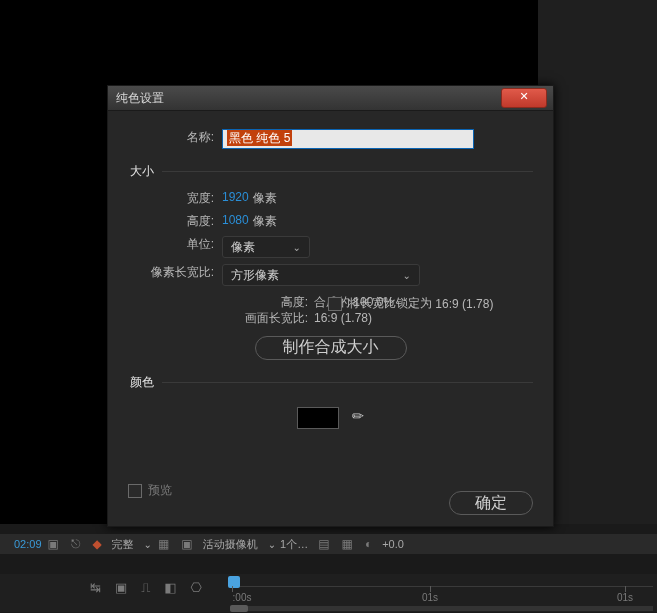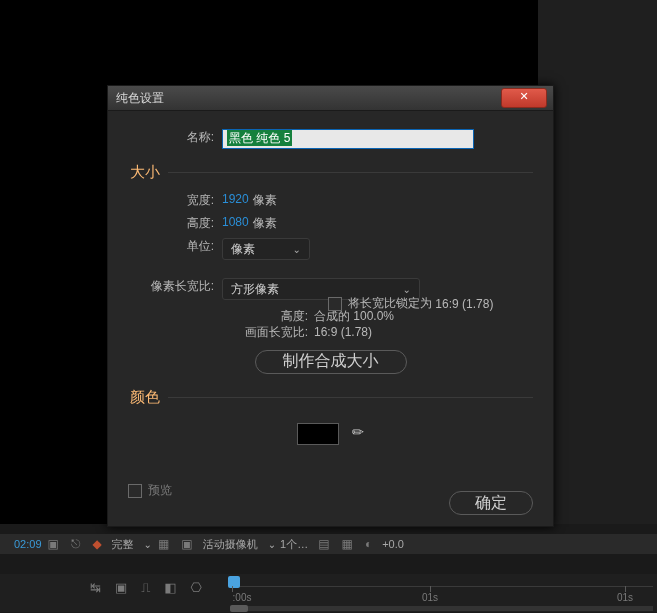--- a/index.html
+++ b/index.html
@@ -9,23 +9,23 @@
   .dlg{position:absolute;left:107px;top:85px;width:445px;height:440px;background:#272727;border:1px solid #1a1a1a;box-shadow:0 0 10px #000}
   .dlg-chrome{height:24px;background:linear-gradient(#4a4a4a,#333);border-bottom:1px solid #1a1a1a;position:relative}
   .dlg-title{position:absolute;left:8px;top:4px;color:#d8d8d8;font-size:12px}
   .dlg-close{position:absolute;right:6px;top:2px;width:44px;height:18px;background:linear-gradient(#e05a4a,#c0392b);border:1px solid #8a2a1e;border-radius:3px;color:#fff;text-align:center;font-size:11px;line-height:15px;cursor:pointer}
   .dlg-body{padding:18px 20px 0 20px;position:relative;height:398px}
   .row{display:flex;align-items:flex-start;margin-bottom:6px}
   .lbl{width:86px;text-align:right;padding-right:8px;color:#b8b8b8}
   .val-link{color:#2a8fd8;cursor:pointer}
   .suffix{margin-left:4px;color:#b8b8b8}
   .name-input{width:242px;height:18px;background:#e8e8e8;color:#222;border:1px solid #0a64b4;padding:0 4px;font-size:12px}
-  .name-input .sel{background:#15803d;color:#fff;padding:1px 2px}
+  .name-input .sel{background:#c2410c;color:#fff;padding:1px 2px}
   fieldset.fs{border:1px solid #3a3a3a;border-left:none;border-right:none;border-bottom:none;margin:10px 0 8px 0;padding:10px 0 0 0;position:relative}
-  fieldset.fs legend{color:#fdba74;padding-right:8px;font-size:15px}
+  fieldset.fs legend{color:#e5e5e5;padding-right:8px;font-size:12px}
   .select{display:inline-flex;align-items:center;justify-content:space-between;height:20px;background:#232323;border:1px solid #3a3a3a;border-radius:3px;padding:0 8px;color:#d0d0d0;cursor:pointer}
   .select.small{width:70px}
   .select.wide{width:180px}
   .chev{font-size:10px;color:#aaa;margin-left:6px}
   .lock-row{position:absolute;left:220px;top:184px;display:flex;align-items:center;color:#b8b8b8}
   .cb{width:12px;height:12px;border:1px solid #6a6a6a;background:#2a2a2a;margin-right:6px}
   .info{margin-left:94px;color:#b8b8b8;line-height:16px}
   .info .lab{display:inline-block;width:86px;text-align:right;padding-right:6px}
   .btn{display:inline-flex;align-items:center;justify-content:center;height:22px;border:1px solid #5a5a5a;border-radius:12px;background:#272727;color:#d0d0d0;padding:0 20px;cursor:pointer;font-size:16px}
   .make-comp{margin:10px auto 0;display:block;width:110px;text-align:center}
@@ -81,21 +81,21 @@
       </div>
 
       <div class="row" style="margin-top:6px">
         <div class="lbl">单位:</div>
         <div class="select small">
           <span>像素</span>
           <span class="chev">⌄</span>
         </div>
       </div>
 
-      <div class="row" style="margin-top:18px">
+      <div class="row" style="margin-top:6px">
         <div class="lbl">像素长宽比:</div>
         <div class="select wide">
           <span>方形像素</span>
           <span class="chev">⌄</span>
         </div>
       </div>
 
       <div class="info" style="margin-top:8px">
         <div><span class="lab">高度:</span><span>合成的 100.0%</span></div>
         <div><span class="lab">画面长宽比:</span><span>16:9 (1.78)</span></div>

